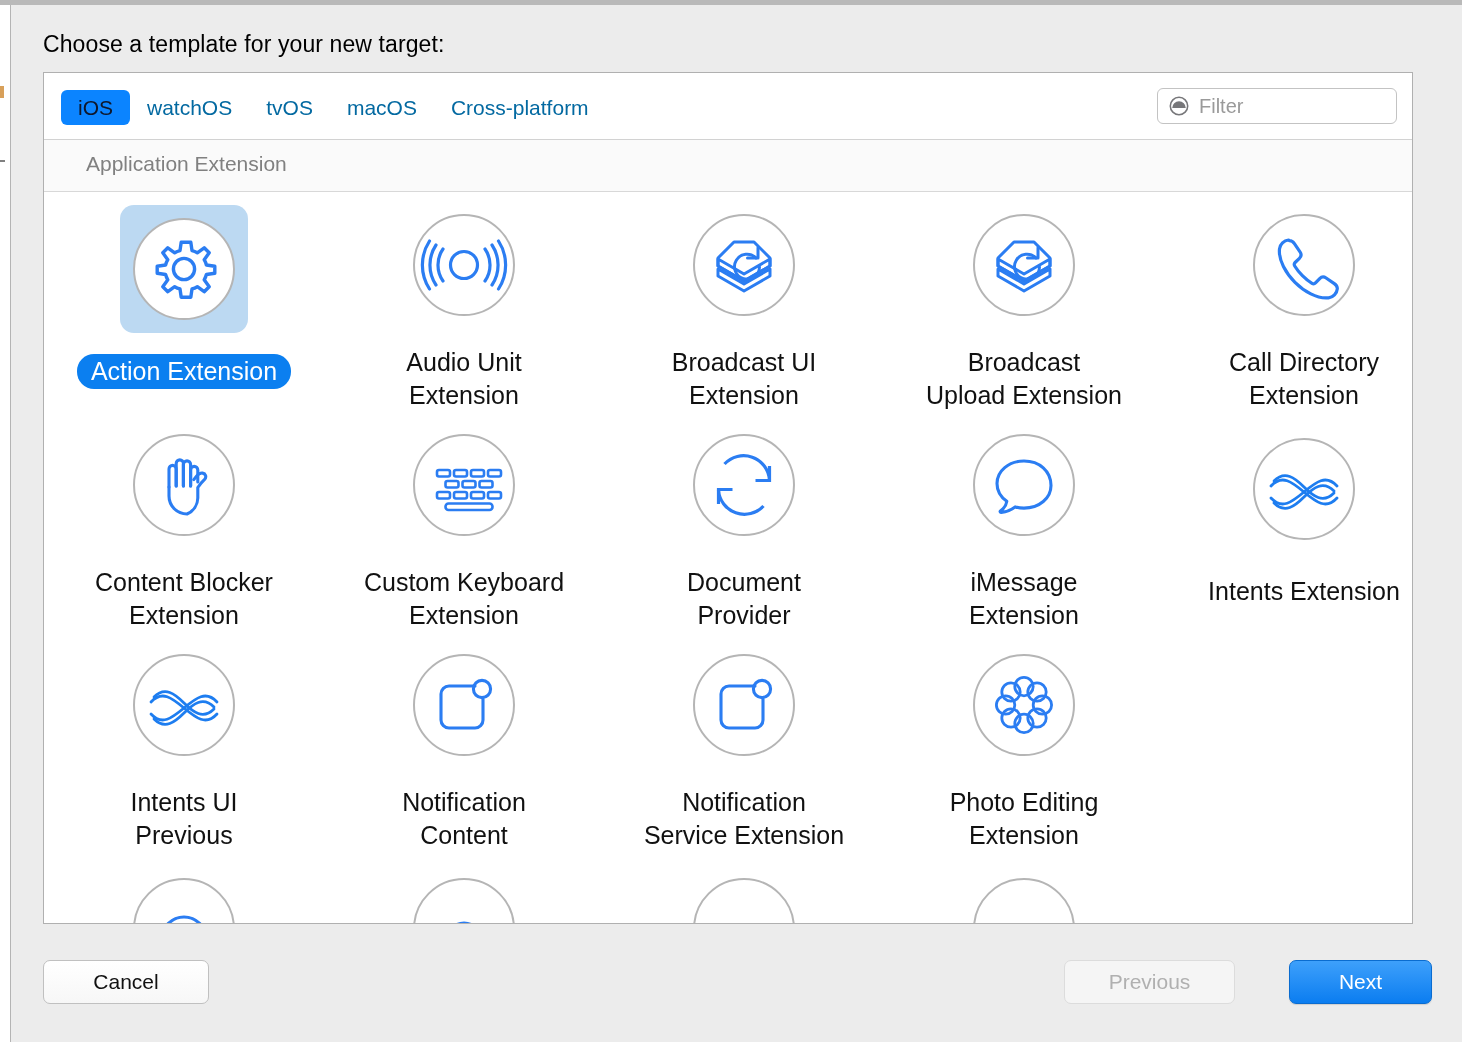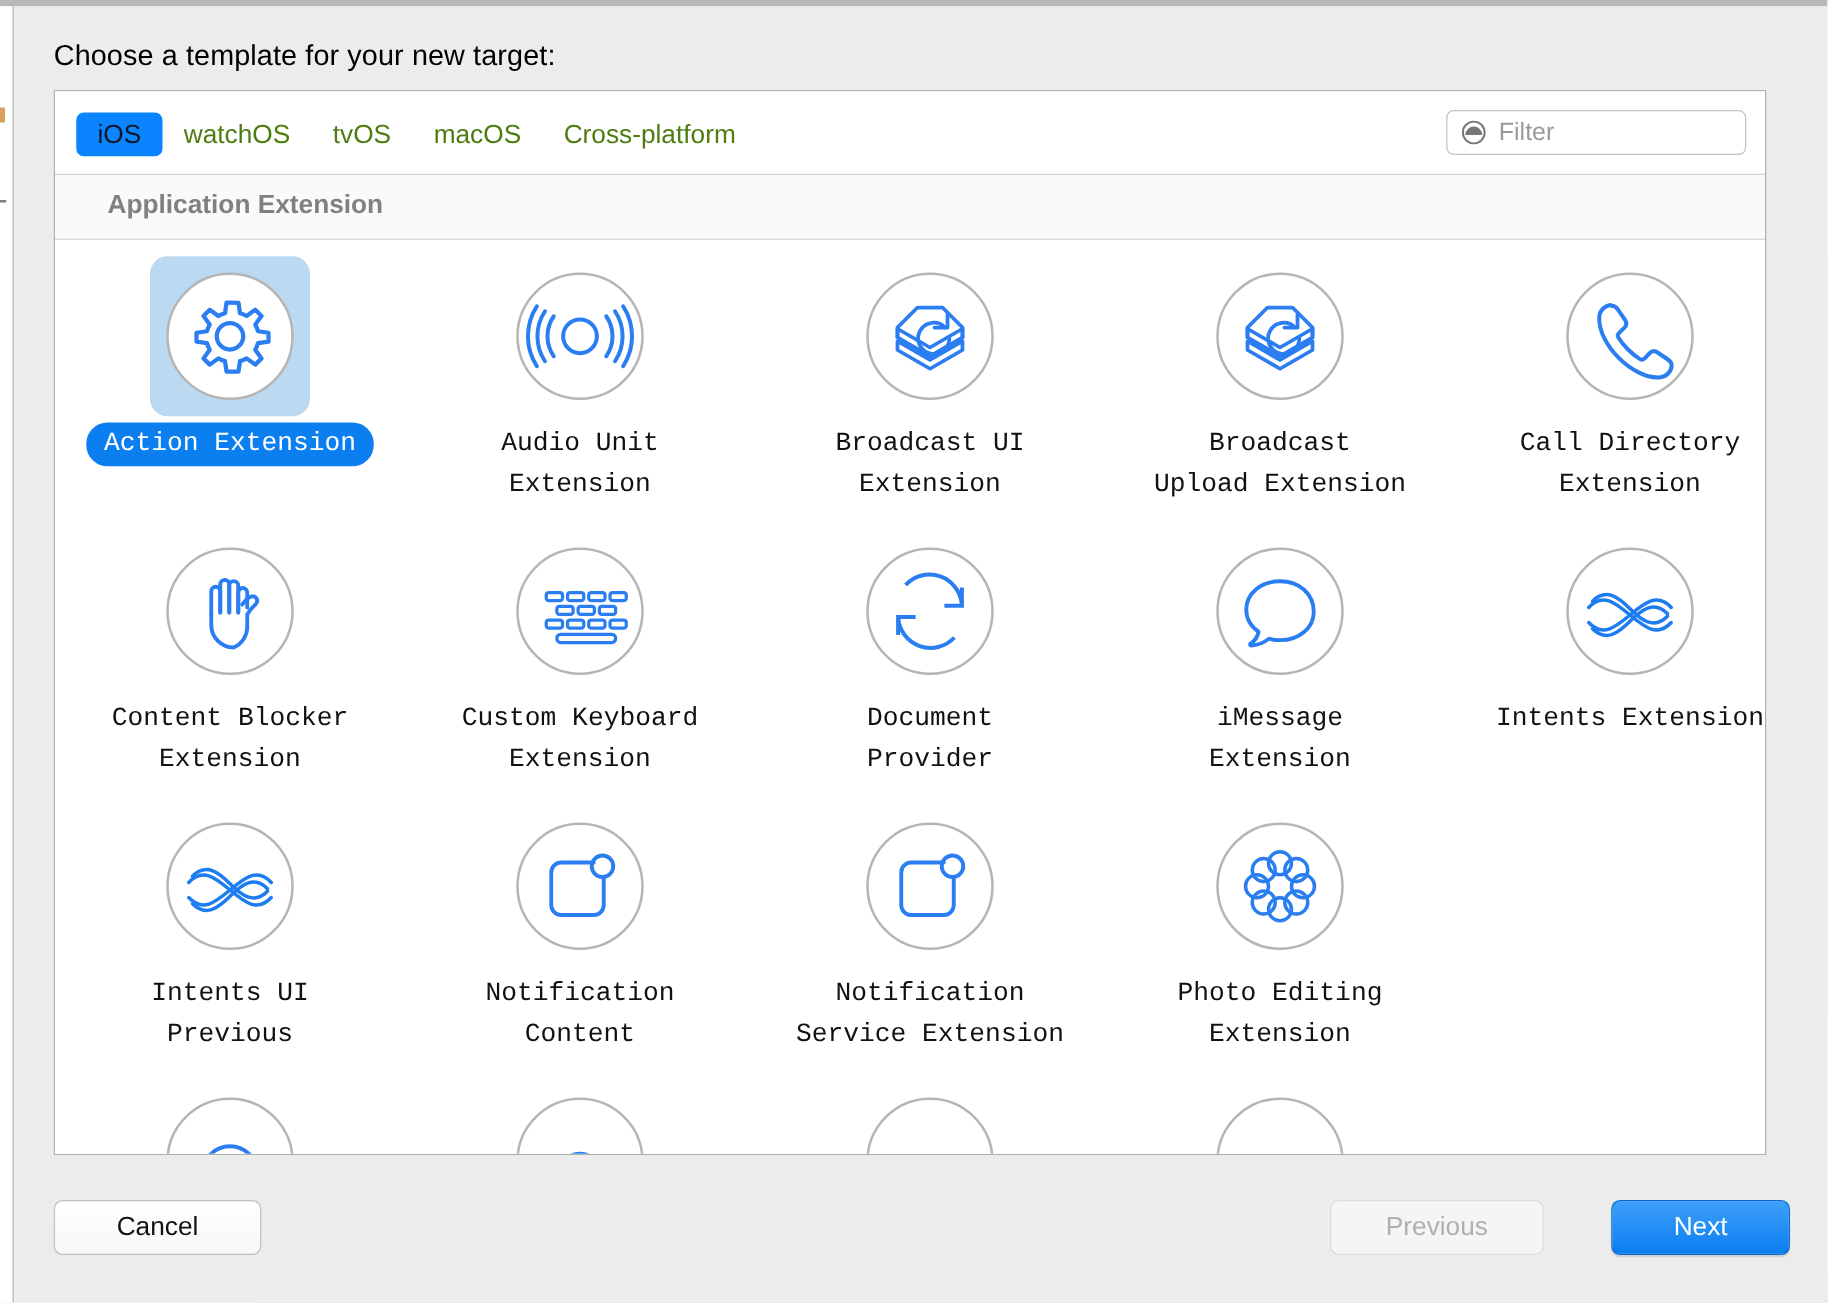--- a/index.html
+++ b/index.html
@@ -83,21 +83,21 @@
   }
   .tab-list {
     position: absolute;
     left: 17px; top: 17px;
     display: flex;
     align-items: center;
     gap: 0px;
   }
   .tab-item {
     font-size: 21px;
-    color: #4d7c0f;
+    color: #0369a1;
     padding: 4px 17px;
     border-radius: 6px;
     white-space: nowrap;
     line-height: 27px;
   }
   .tab-item.selected {
     background: #0b84ff;
     color: #0f172a;
     font-weight: 500;
   }
@@ -126,21 +126,21 @@
     position: absolute;
     left: 0; top: 67px;
     width: 1370px; height: 52px;
     background: #fafafa;
     border-bottom: 1px solid #d8d8d8;
   }
   #section-header-label {
     position: absolute;
     left: 42px; top: 12px;
     font-size: 21px;
-    font-weight: bold;
+    font-weight: normal;
     color: #808080;
   }
 
   
   #template-grid {
     position: absolute;
     left: 0; top: 120px;
     width: 1370px; height: 731px;
     background: #ffffff;
     overflow: hidden;
@@ -162,30 +162,29 @@
     width: 128px; height: 128px;
     border-radius: 14px;
     display: flex;
     align-items: center;
     justify-content: center;
   }
   .grid-cell.selected .icon-holder {
     background: #bcd9f2;
   }
   .tpl-label {
-    margin-top: 5px;
-    font-size: 21px;
+    margin-top: 21px;
+    font-size: 25px;
     line-height: 33px;
     color: #111111;
     text-align: center;
     padding: 1px 14px;
     border-radius: 17px;
     white-space: pre-line;
     max-width: 268px;
-    font-family: Liberation Mono, monospace;
   }
   .grid-cell.selected .tpl-label {
     background: #0b7ff0;
     color: #ffffff;
   }
 
   
   #button-bar {
     position: absolute;
     left: 0; top: 939px;

